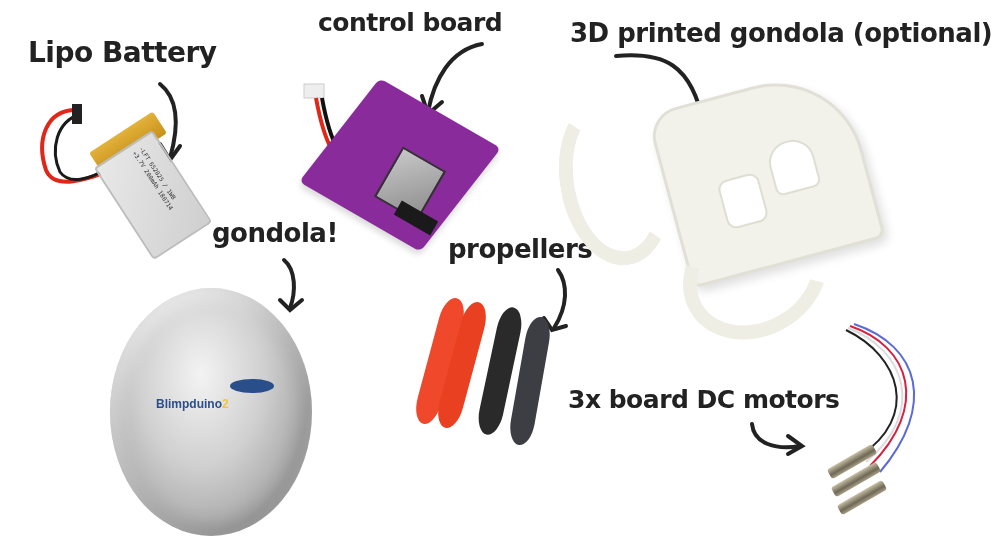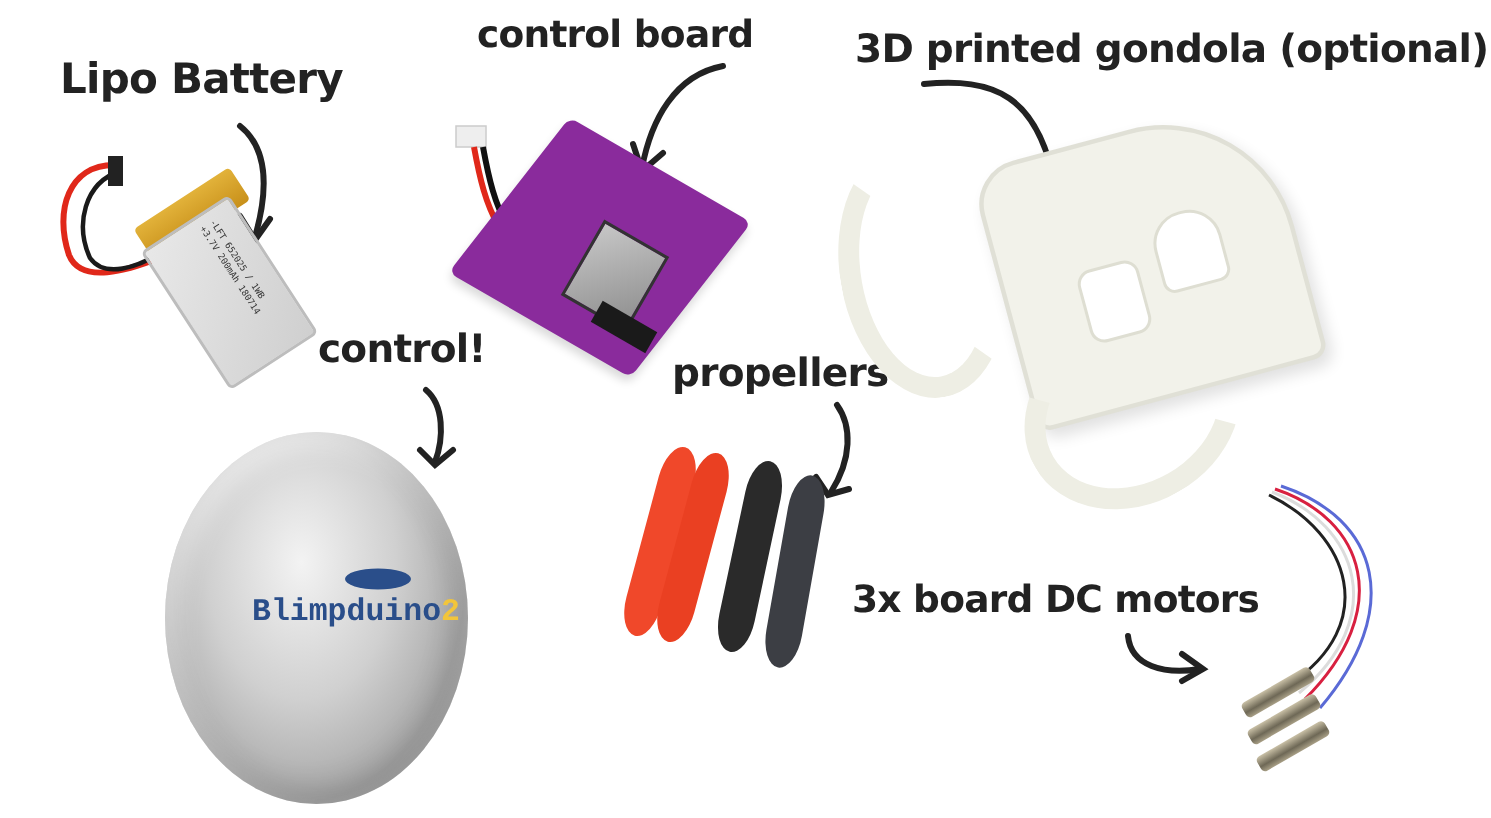--- a/index.html
+++ b/index.html
@@ -52,22 +52,22 @@
   }
 
   
   .balloon {
     position: absolute; left: 110px; top: 288px; width: 202px; height: 248px;
     border-radius: 50%;
     background: radial-gradient(ellipse at 45% 35%, #f3f3f3 0%, #d0d0d0 40%, #a8a8a8 70%, #cfcfcf 100%);
     box-shadow: inset -6px -8px 20px rgba(0,0,0,0.18), inset 6px 8px 18px rgba(255,255,255,0.6);
   }
   .blimp-logo {
-    position: absolute; left: 168px; top: 397px; font-family: Liberation Mono, monospace;
-    font-weight: bold; font-size: 21px; color: #2a4e8a;
+    position: absolute; left: 156px; top: 397px; font-family: Liberation Sans, sans-serif;
+    font-weight: bold; font-size: 12px; color: #2a4e8a;
   }
   .blimp-logo .two { color: #f2c53a; }
   .blimp-ship {
     position: absolute; left: 230px; top: 379px; width: 44px; height: 14px;
     background: #2a4e8a; border-radius: 50%;
   }
 
   
   .prop { position: absolute; width: 24px; height: 130px; border-radius: 50% / 18%; }
   
@@ -86,24 +86,24 @@
   
   .motor {
     position: absolute; width: 52px; height: 11px;
     background: linear-gradient(180deg, #c9c0a6, #6e6856 60%, #a89f86);
     border-radius: 3px; transform: rotate(-30deg);
   }
 </style>
 </head>
 <body>
 
-<div class="label" style="left:40px;top:36px;font-size:28px;">Lipo Battery</div>
+<div class="label" style="left:28px;top:36px;font-size:28px;">Lipo Battery</div>
 <div class="label" style="left:318px;top:8px;font-size:25px;text-align:center;">control board</div>
 <div class="label" style="left:570px;top:18px;font-size:26px;">3D printed gondola (optional)</div>
-<div class="label" style="left:212px;top:218px;font-size:26px;">control!</div>
+<div class="label" style="left:212px;top:218px;font-size:26px;">gondola!</div>
 <div class="label" style="left:448px;top:234px;font-size:26px;">propellers</div>
 <div class="label" style="left:568px;top:385px;font-size:25px;">3x board DC motors</div>
 
 <svg class="arrow" style="left:150px;top:80px;" width="40" height="90">
   <path d="M10 4 C30 20, 28 50, 20 78" stroke="#222" stroke-width="4" fill="none" stroke-linecap="round"></path>
   <path d="M10 64 L20 80 L30 66" stroke="#222" stroke-width="4" fill="none" stroke-linecap="round"></path>
 </svg>
 <svg class="arrow" style="left:420px;top:40px;" width="70" height="80">
   <path d="M62 4 C30 10, 14 40, 8 72" stroke="#222" stroke-width="4" fill="none" stroke-linecap="round"></path>
   <path d="M2 56 L8 74 L22 62" stroke="#222" stroke-width="4" fill="none" stroke-linecap="round"></path>

